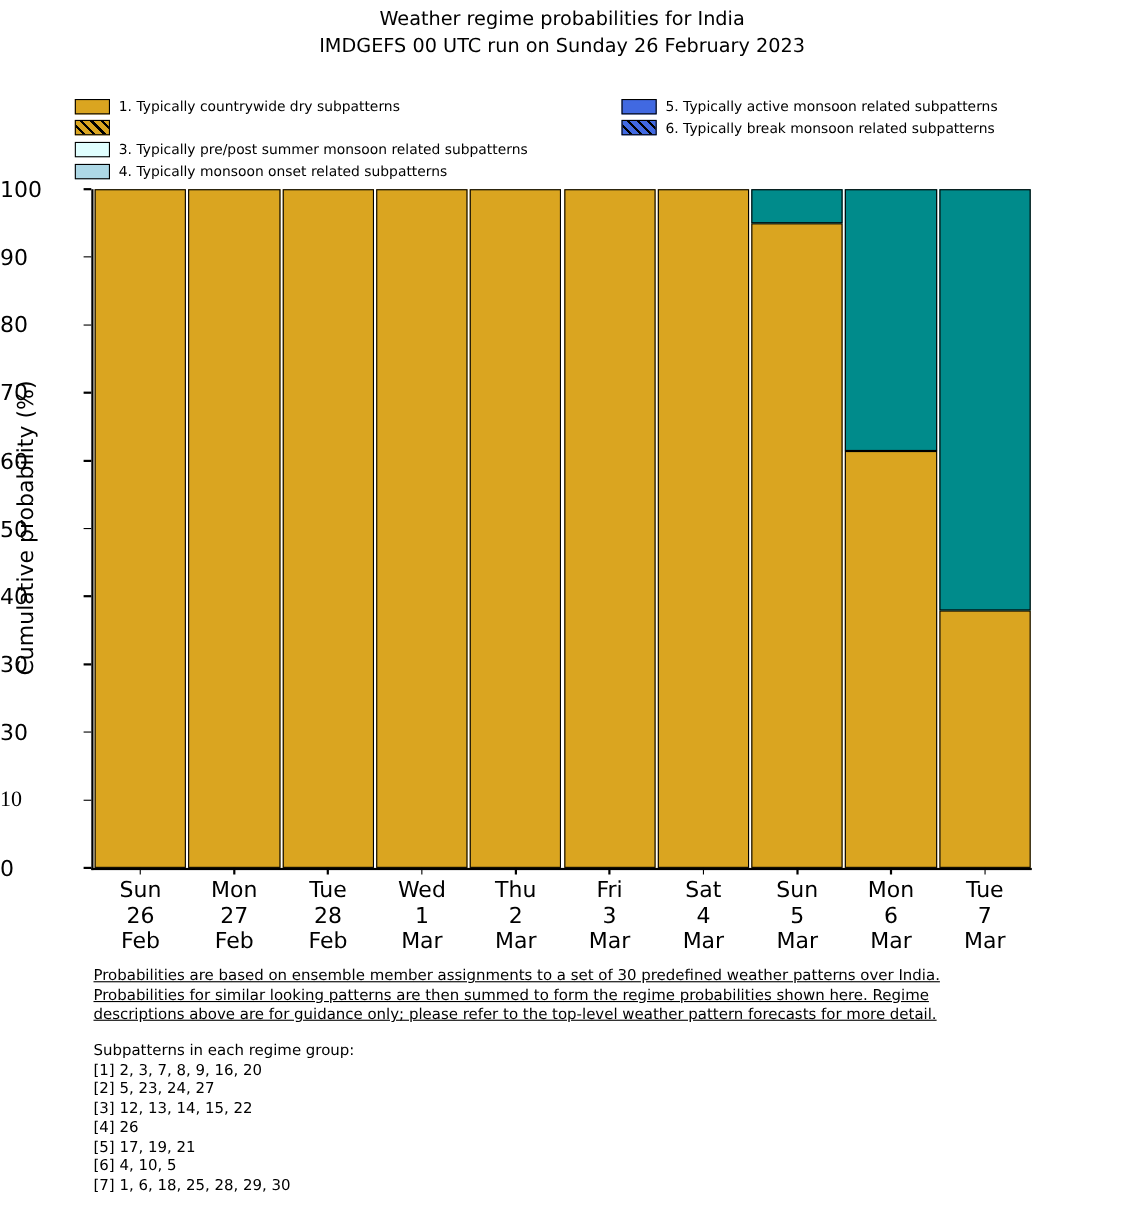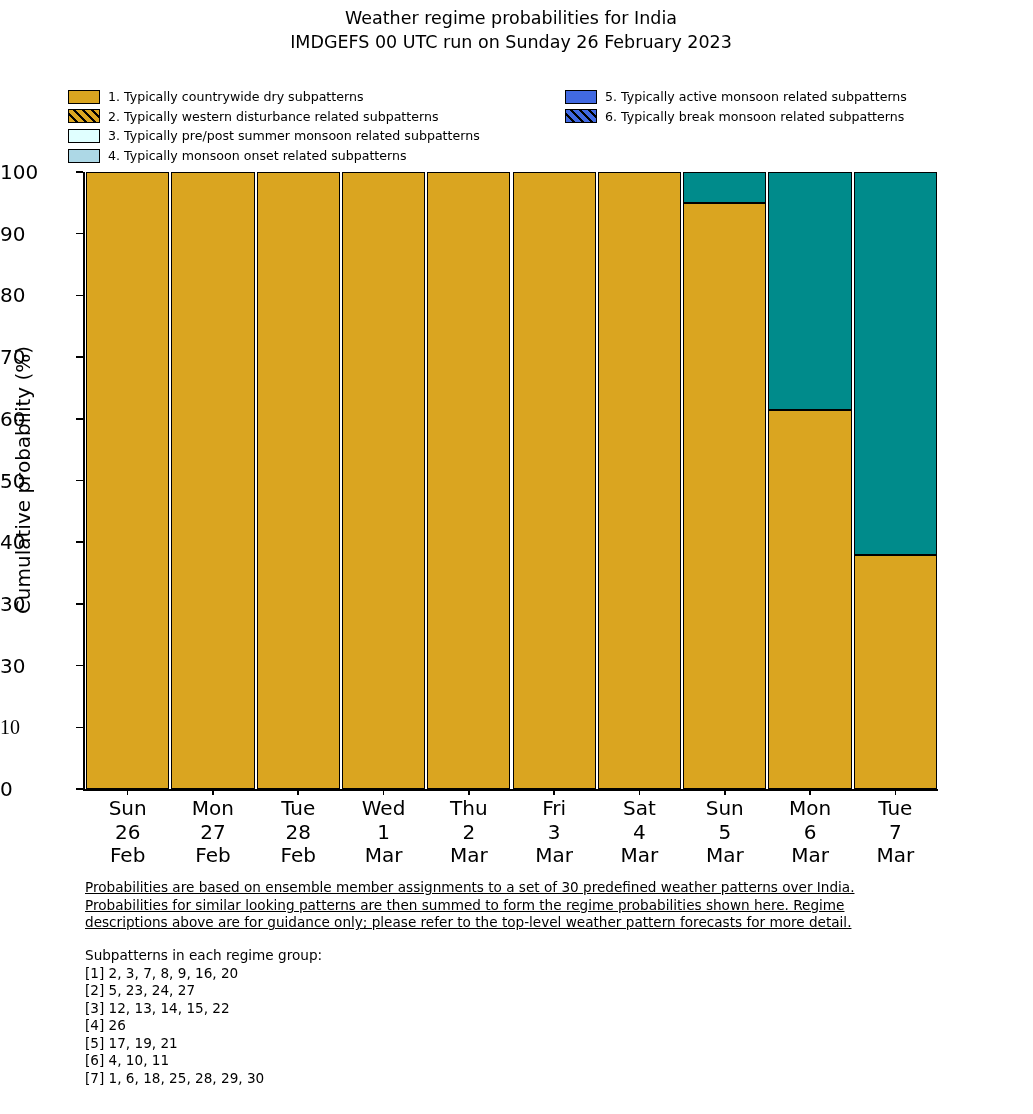--- a/index.html
+++ b/index.html
@@ -36,21 +36,20 @@
   <div class="title-line" id="title-1">Weather regime probabilities for India</div>
   <div class="title-line" id="title-2">IMDGEFS 00 UTC run on Sunday 26 February 2023</div>
 
   <div class="legend-col" id="legend-left" style="left:68px;">
       <div class="legend-row">
         <div class="legend-swatch" style="background: rgb(218, 165, 32);"></div>
         <div class="legend-label">1. Typically countrywide dry subpatterns</div>
       </div>
       <div class="legend-row">
         <div class="legend-swatch" style="background: repeating-linear-gradient(45deg, rgba(0, 0, 0, 0) 0px, rgba(0, 0, 0, 0) 4.5px, rgb(0, 0, 0) 4.5px, rgb(0, 0, 0) 6.5px) rgb(218, 165, 32);"></div>
-        <div class="legend-label">2. Typically western disturbance related subpatterns</div>
       </div>
       <div class="legend-row">
         <div class="legend-swatch" style="background: rgb(224, 255, 255);"></div>
         <div class="legend-label">3. Typically pre/post summer monsoon related subpatterns</div>
       </div>
       <div class="legend-row">
         <div class="legend-swatch" style="background: rgb(173, 216, 230);"></div>
         <div class="legend-label">4. Typically monsoon onset related subpatterns</div>
       </div>
     </div>
@@ -174,17 +173,17 @@
       <div>Probabilities for similar looking patterns are then summed to form the regime probabilities shown here. Regime</div>
       <div>descriptions above are for guidance only; please refer to the top-level weather pattern forecasts for more detail.</div>
     </div>
   <div id="subpatterns">
       <div>Subpatterns in each regime group:</div>
       <div>[1] 2, 3, 7, 8, 9, 16, 20</div>
       <div>[2] 5, 23, 24, 27</div>
       <div>[3] 12, 13, 14, 15, 22</div>
       <div>[4] 26</div>
       <div>[5] 17, 19, 21</div>
-      <div>[6] 4, 10, 11</div>
+      <div>[6] 4, 10, 5</div>
       <div>[7] 1, 6, 18, 25, 28, 29, 30</div>
     </div>
 
 </div>
 
 </body></html>

